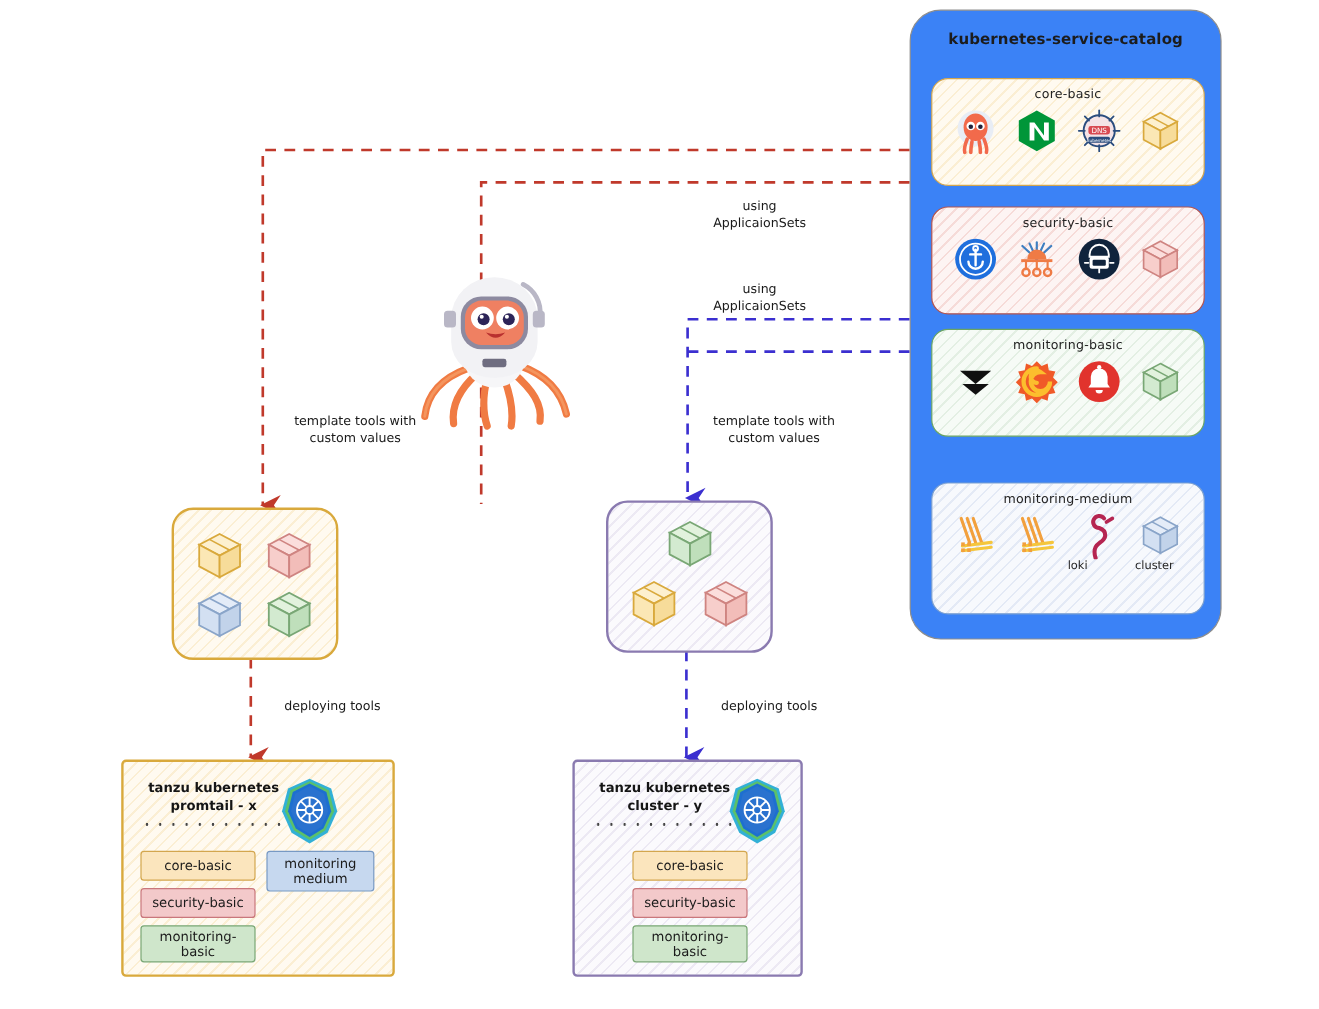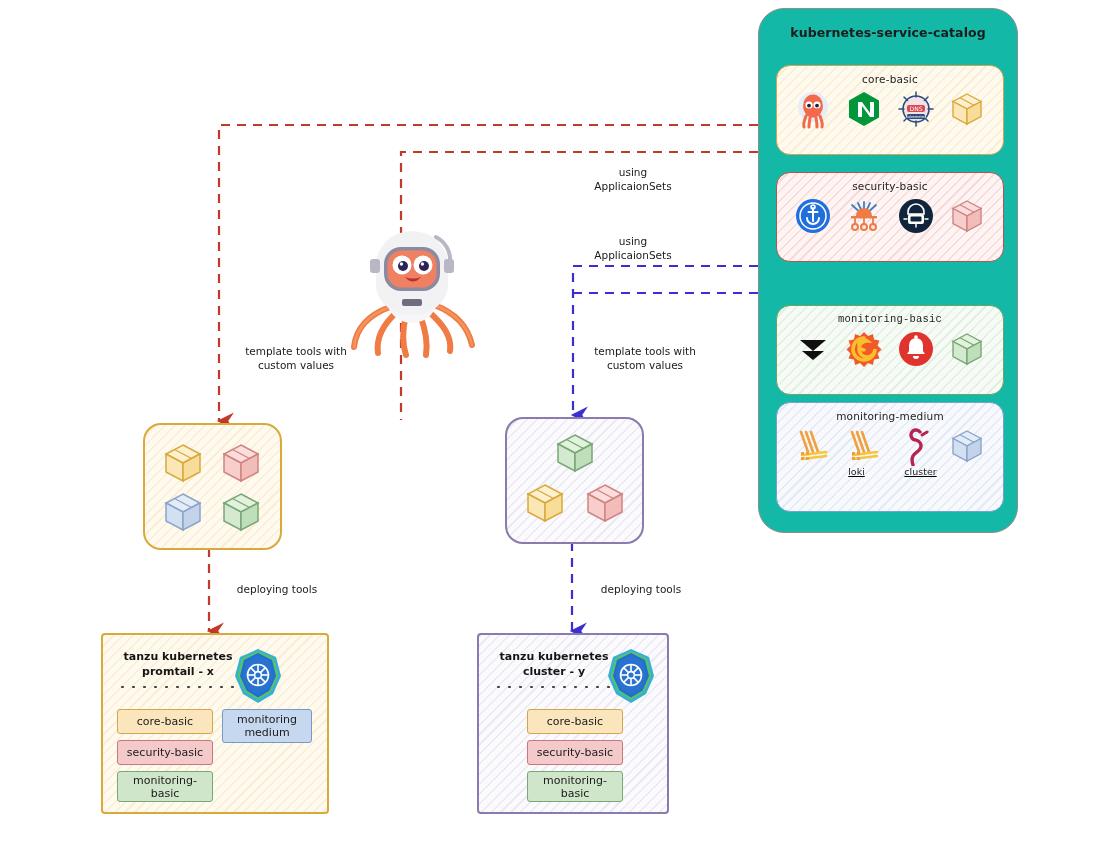--- a/index.html
+++ b/index.html
@@ -13,42 +13,42 @@
   .canvas{position:absolute;left:0;top:0;width:1099px;height:841px;}
   .svg-layer{position:absolute;left:0;top:0;width:1099px;height:841px;pointer-events:none;}
 
   
   .abs{position:absolute;box-sizing:border-box;}
 
   
   #catalog{
     left:758px;top:8px;width:260px;height:525px;
     border:1.6px solid #8d8d8d;border-radius:26px;
-    background:#14b8a6;
+    background:#3b82f6;
   }
   #catalog-title{
     position:absolute;left:0;top:16px;width:100%;
     text-align:center;font-size:12.5px;font-weight:bold;color:#1c1c1c;
     line-height:15px;letter-spacing:.1px;
   }
   .cat-group{
     position:absolute;left:17px;width:226px;
     border-radius:14px;border:1.7px solid #000;
     overflow:hidden;
   }
   .cat-group .ghdr{
     text-align:center;font-size:10.5px;color:#232323;
     margin-top:7px;letter-spacing:.2px;
   }
   .cat-icons{
     display:flex;align-items:center;justify-content:space-around;
     padding:4px 10px 8px 10px;
   }
   .cat-icons .ic{width:40px;height:40px;position:relative;flex:0 0 auto;}
-  .cat-lbls{display:flex;justify-content:center;padding:0 10px 5px 10px;text-decoration:underline;}
+  .cat-lbls{display:flex;justify-content:flex-end;padding:0 10px 5px 10px;}
   .cat-lbls span{font-size:9.5px;color:#222;text-align:center;}
 
   
   .hatch-y{background:
      repeating-linear-gradient(135deg,rgba(230,178,60,.16) 0 1.5px,rgba(0,0,0,0) 1.5px 7px),#fffaf0;}
   .hatch-r{background:
      repeating-linear-gradient(135deg,rgba(214,106,94,.18) 0 1.5px,rgba(0,0,0,0) 1.5px 7px),#fdf4f3;}
   .hatch-g{background:
      repeating-linear-gradient(135deg,rgba(120,170,120,.15) 0 1.5px,rgba(0,0,0,0) 1.5px 7px),#f6fbf6;}
   .hatch-b{background:
@@ -277,21 +277,21 @@
           <svg viewBox="0 0 40 40" width="40" height="40">
             <polygon points="20,5 34,12.5 20,20 6,12.5" fill="#fbdedc" stroke="#cf8481" stroke-width="1.4"></polygon>
             <polygon points="6,12.5 20,20 20,35 6,27.5" fill="#f7cecb" stroke="#cf8481" stroke-width="1.4"></polygon>
             <polygon points="34,12.5 20,20 20,35 34,27.5" fill="#f2bdb9" stroke="#cf8481" stroke-width="1.4"></polygon>
             <path d="M13,8.8 L27,16.3" stroke="#cf8481" stroke-width="1.2" fill="none"></path>
           </svg>
         </div>
       </div>
     </div>
 
-    <div class="cat-group hatch-g" style="top:296px;height:88px;border-color:#6aa563;font-family:Liberation Mono, monospace;">
+    <div class="cat-group hatch-g" style="top:265px;height:88px;border-color:#6aa563;">
       <div class="ghdr">monitoring-basic</div>
       <div class="cat-icons">
         <div class="ic">
           <svg viewBox="0 0 40 40" width="40" height="40">
             <polygon points="7,11 33,11 20,22" fill="#101010"></polygon>
             <polygon points="9,22 31,22 20,31" fill="#101010"></polygon>
           </svg>
         </div>
         <div class="ic">
           <svg viewBox="0 0 40 40" width="40" height="40">

